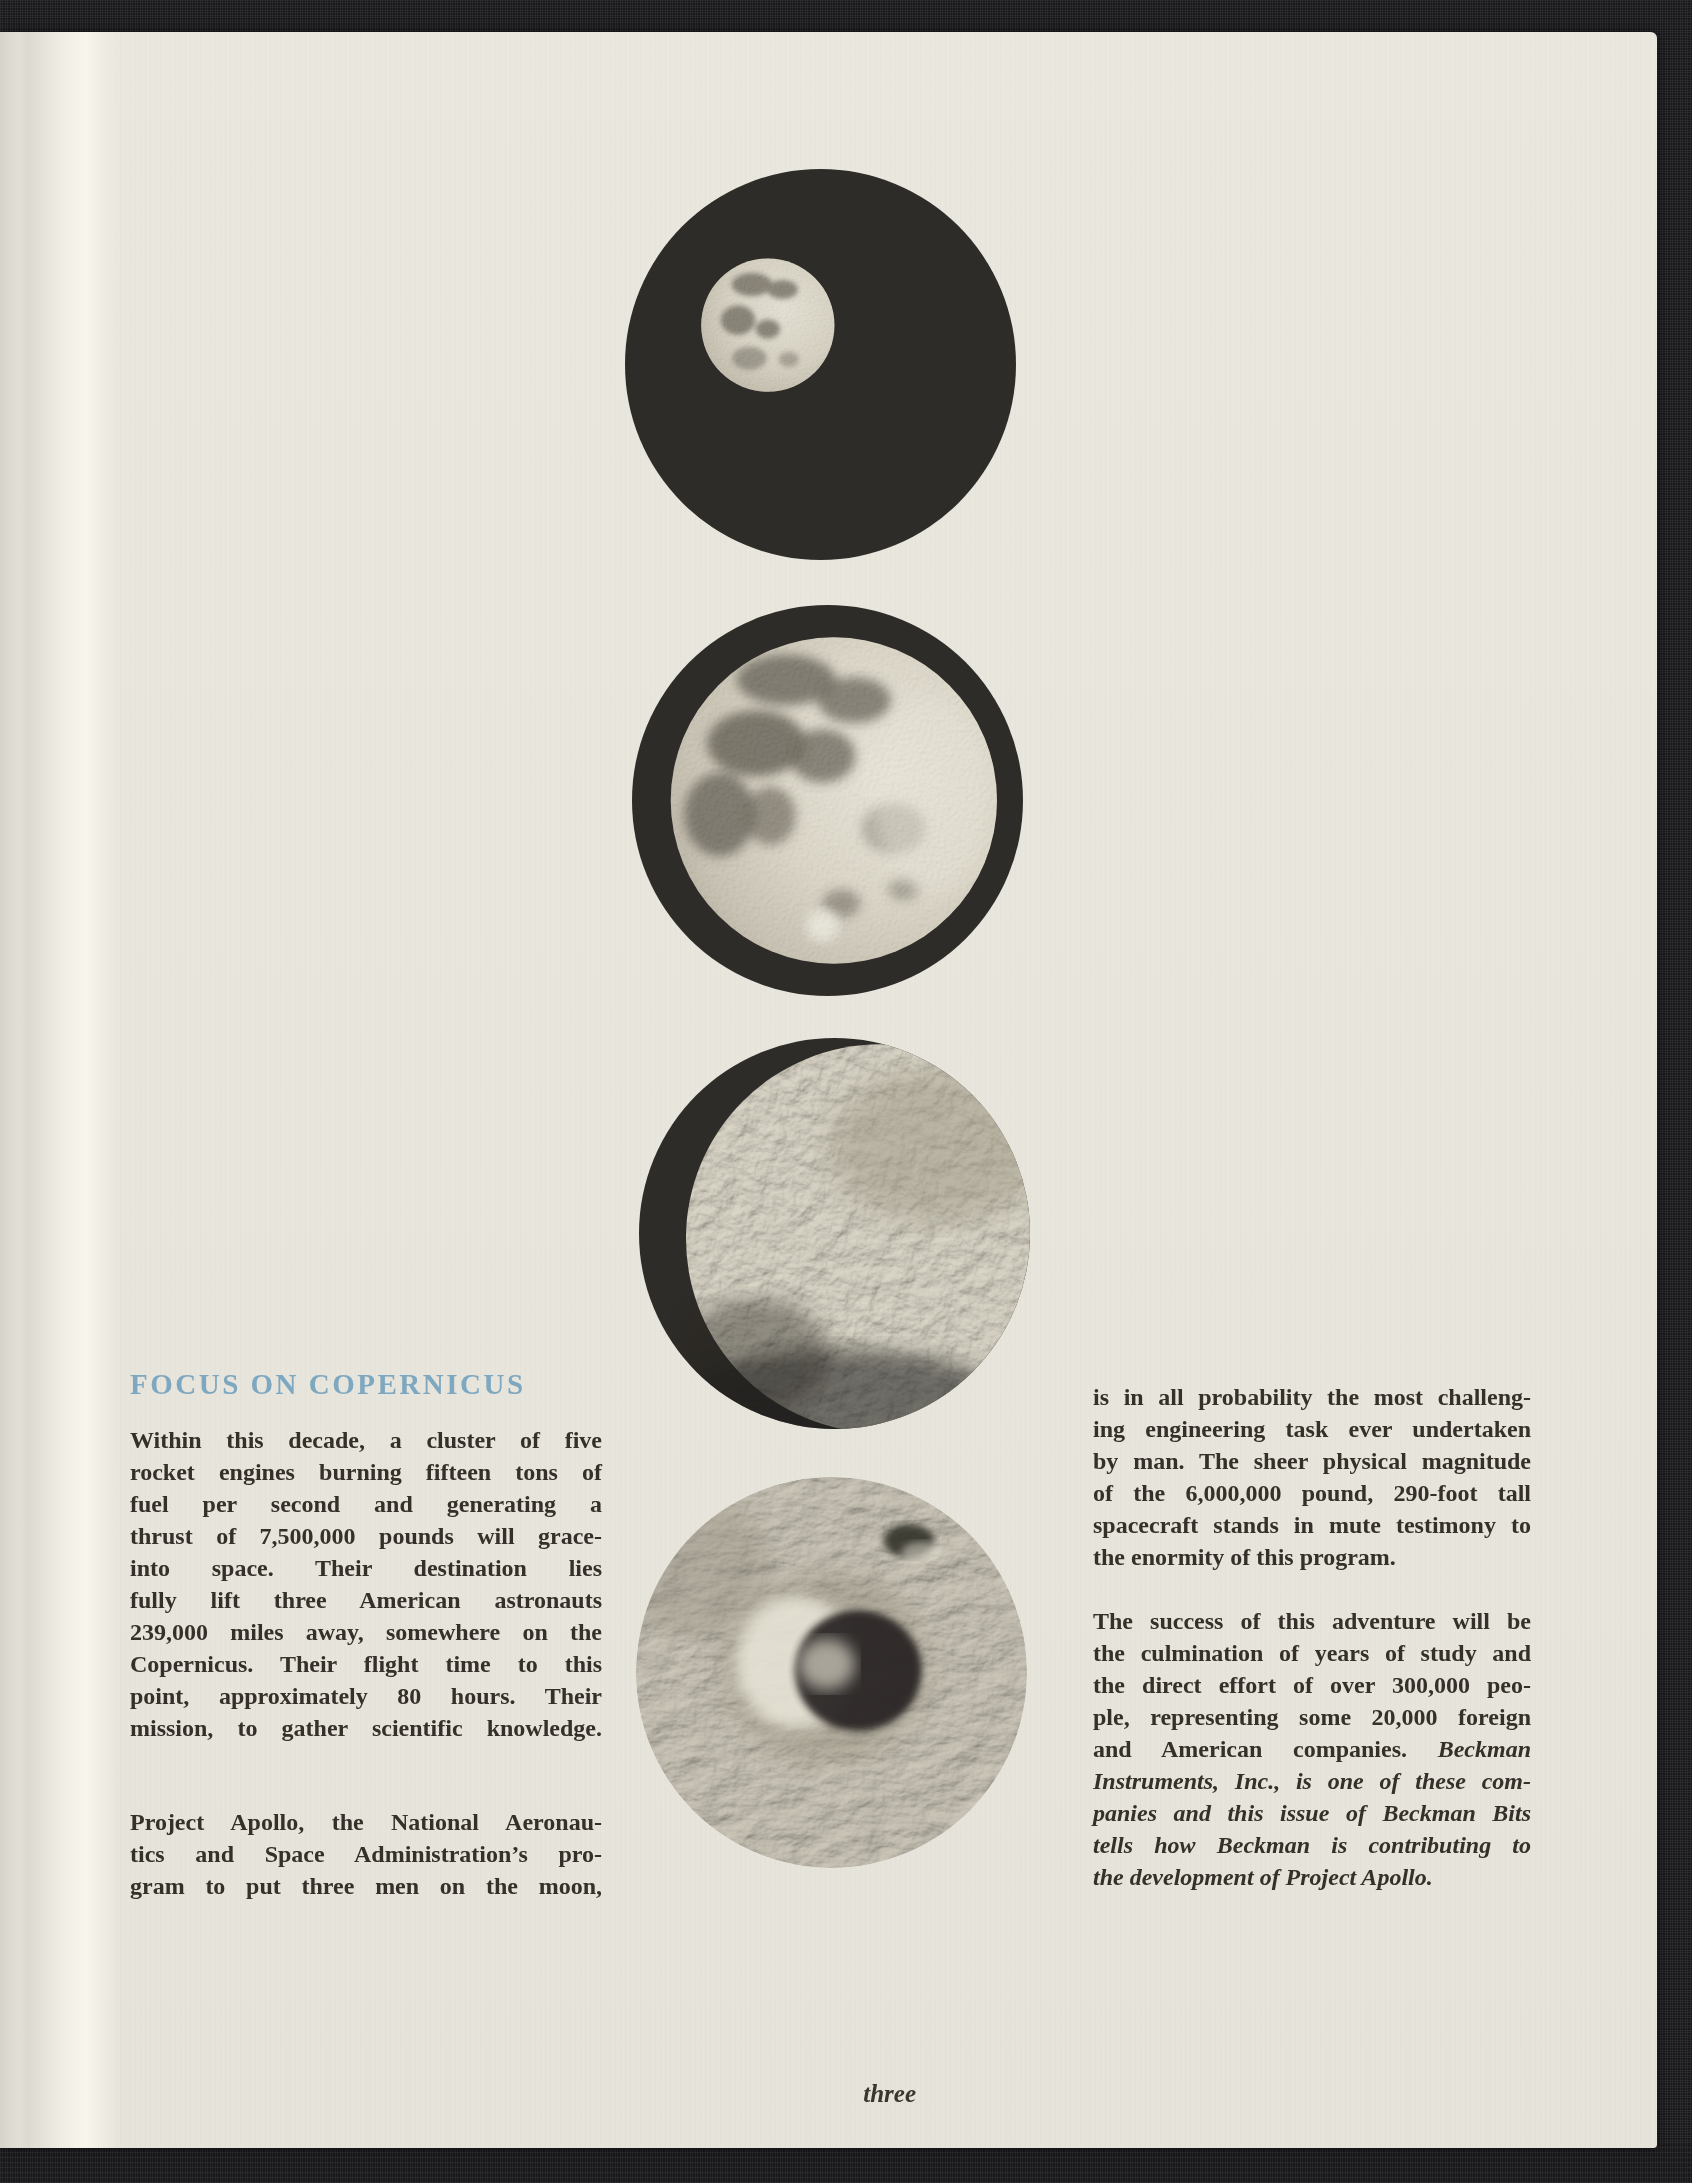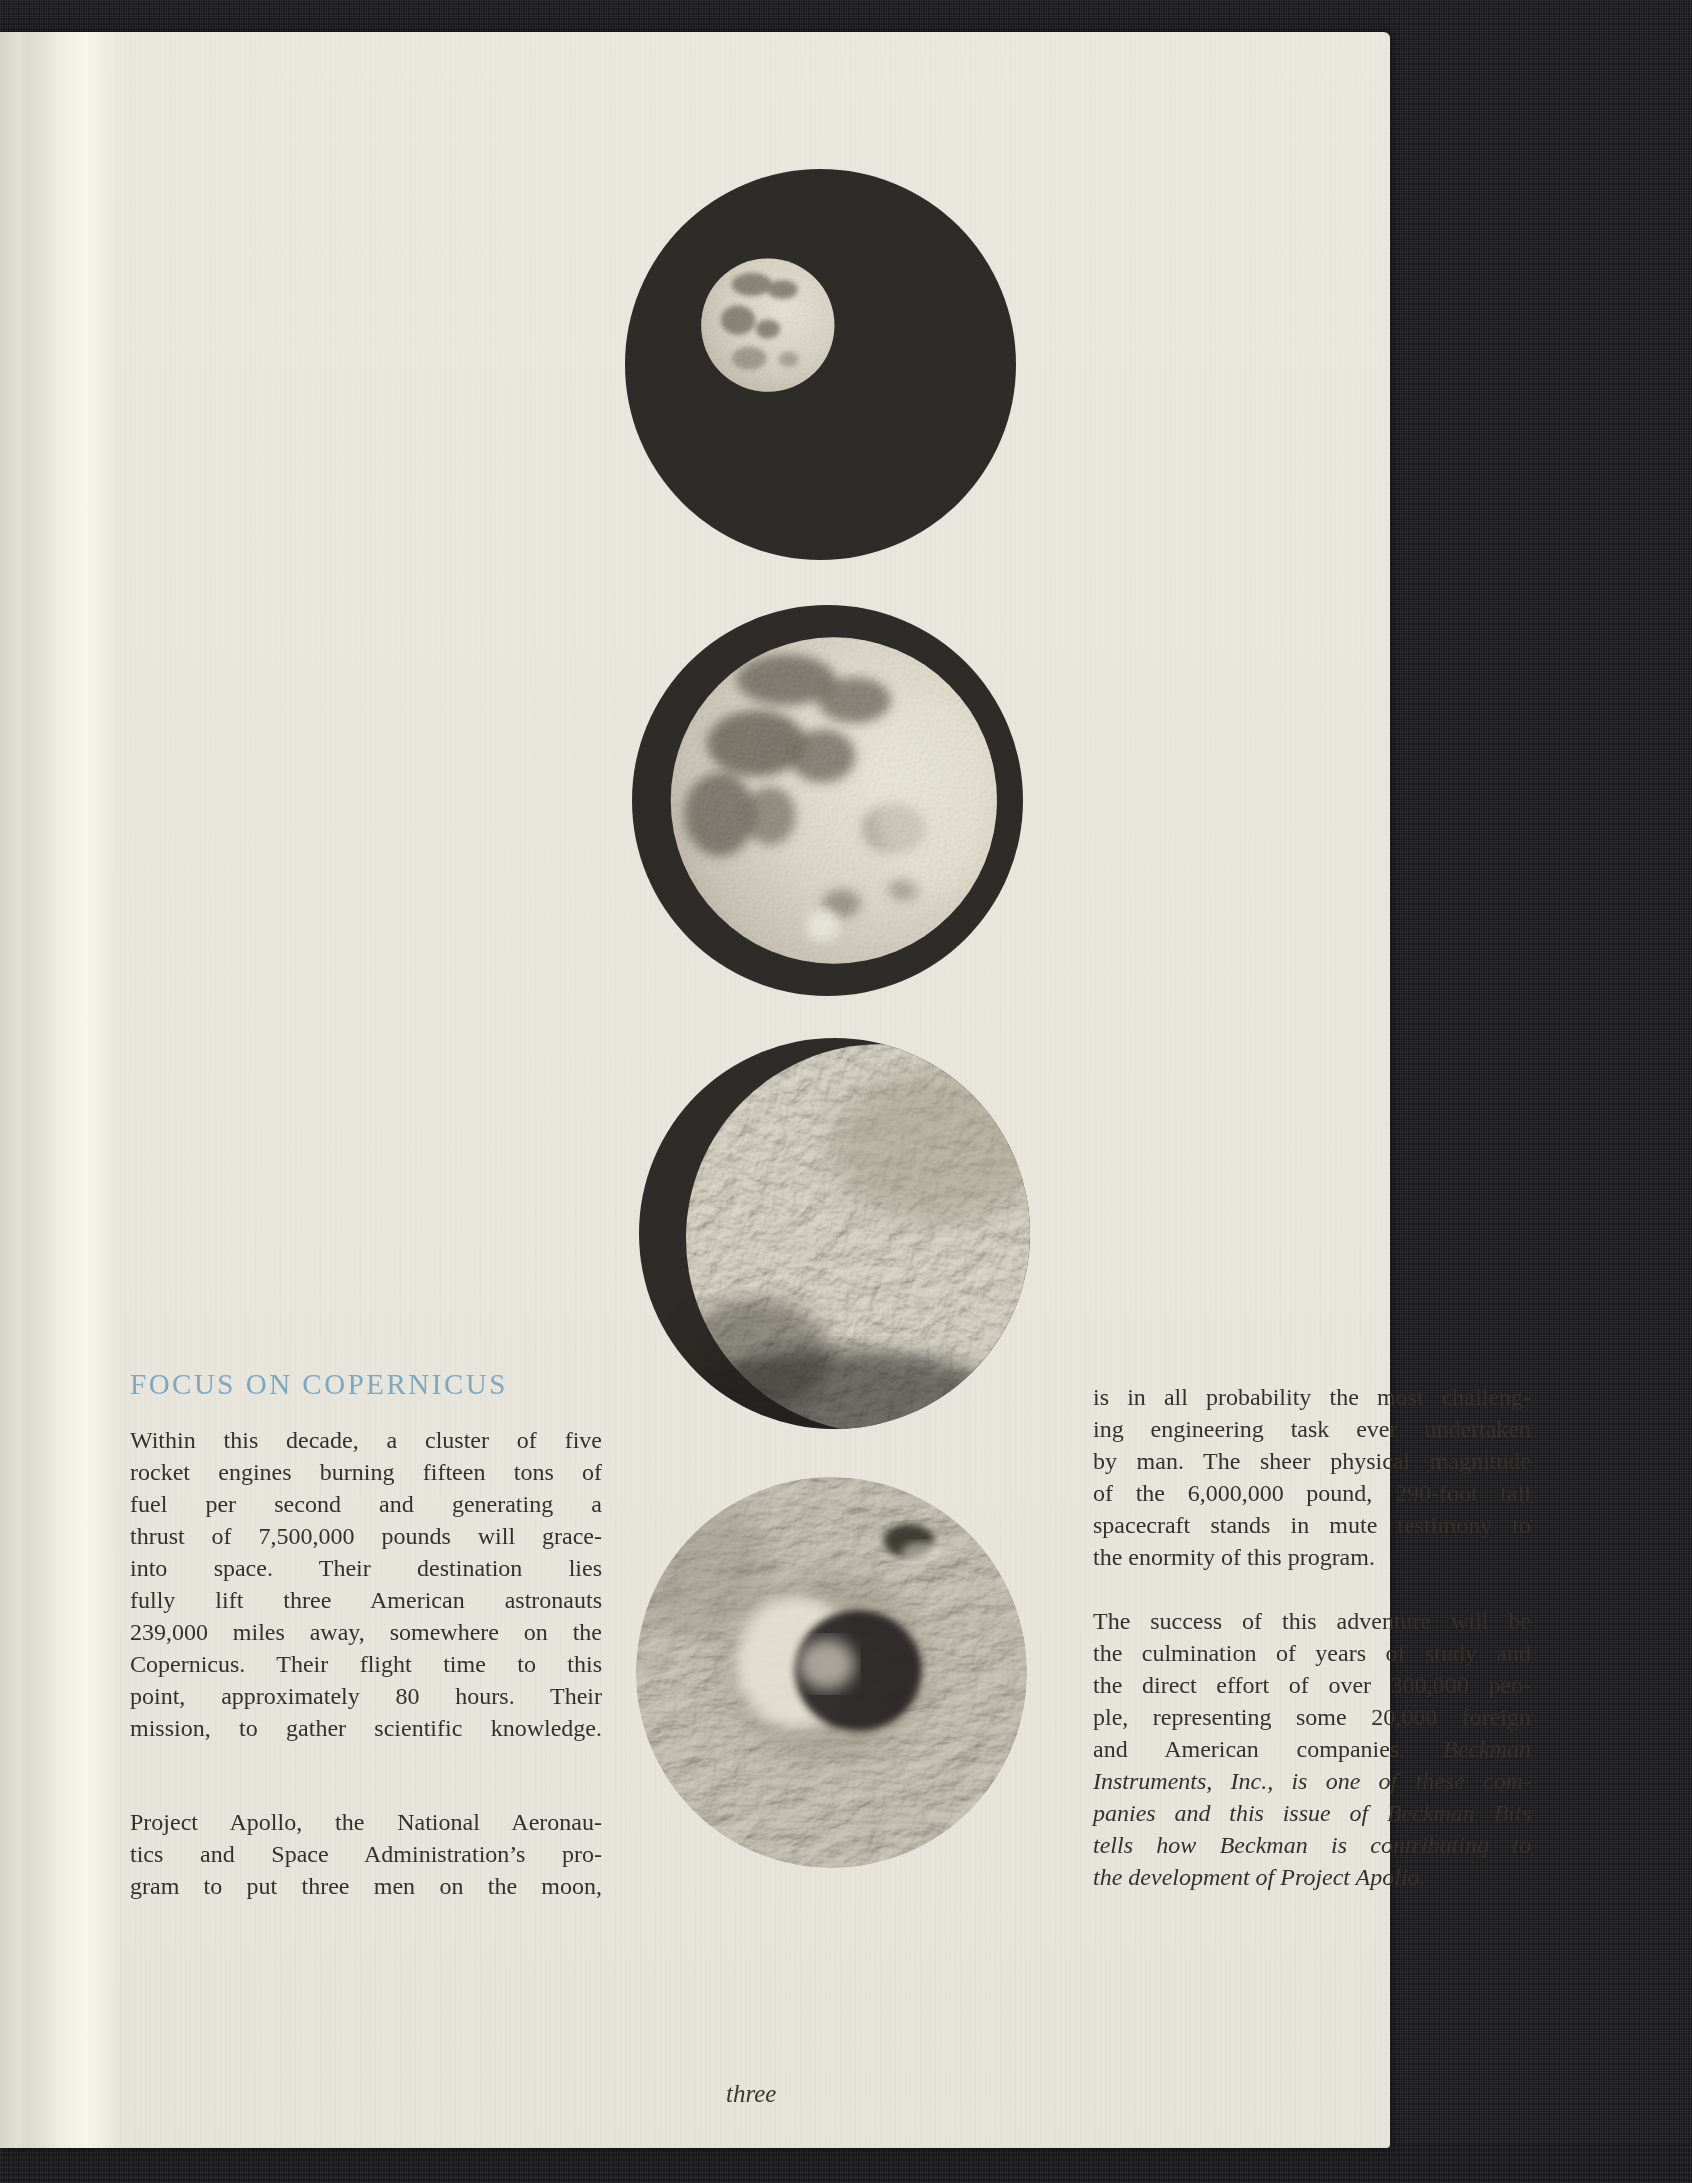--- a/index.html
+++ b/index.html
@@ -5,27 +5,28 @@
   html,body{margin:0;padding:0;}
   body{
     width:1693px;height:2183px;position:relative;overflow:hidden;
     background-color:#19191b;
     background-image:
       repeating-linear-gradient(0deg, rgba(255,255,255,0.05) 0 0.6px, transparent 0.6px 2.5px),
       repeating-linear-gradient(90deg, rgba(255,255,255,0.05) 0 0.6px, transparent 0.6px 2.5px);
     font-family:"Liberation Serif","DejaVu Serif",serif;
   }
   .paper{
-    position:absolute;left:0;top:32px;width:1390px;height:2116px;
+    position:absolute;left:0;top:32px;width:1657px;height:2116px;
     background-color:#e9e6dd;
     background-image:
       repeating-linear-gradient(90deg, rgba(0,0,0,0.015) 0 1.3px, transparent 1.3px 5px),
       linear-gradient(180deg, #eae7de 0%, #e8e5dc 60%, #e6e3da 100%);
     border-radius:5px 6.3px 3.8px 2.5px;
     box-shadow:0 0 11.4px rgba(0,0,0,0.55);
+    font-weight:bold;
   }
   .fold{
     position:absolute;left:0;top:0;width:121px;height:100%;
     background:linear-gradient(90deg,
       #d6d3ca 0px,#e2dfd6 18px,#dcd9d0 28px,#efece3 60px,
       #f7f5ec 86px,#eeebe2 105px,rgba(233,230,221,0) 121px);
     pointer-events:none;
   }
   .figure{position:absolute;width:391px;height:391px;}
   .figure svg{display:block;width:100%;height:100%;}
@@ -36,21 +37,21 @@
   .col{position:absolute;color:#35302a;font-size:24px;line-height:32px;}
   .col .line{text-align:justify;text-align-last:justify;white-space:normal;}
   .col .line.natural{text-align-last:left;}
   .col-left-1{left:130px;top:1392px;width:472px;}
   .col-left-2{left:130px;top:1774px;width:472px;}
   .col-right-1{left:1093px;top:1349px;width:438px;}
   .col-right-2{left:1093px;top:1573px;width:438px;}
   .italic{font-style:italic;}
   .page-number{
     position:absolute;left:726px;top:2048px;width:190px;
-    text-align:left;font-size:25px;font-style:italic;color:#3a362e;
+    text-align:right;font-size:25px;font-style:italic;color:#3a362e;
   }
 </style>
 </head>
 <body>
 
 <div class="paper">
   <div class="fold"></div>
 
   <div class="figure" style="left:625px;top:137px;" aria-label="full-moon-distant-photo">
     <svg viewBox="0 0 616 616">

